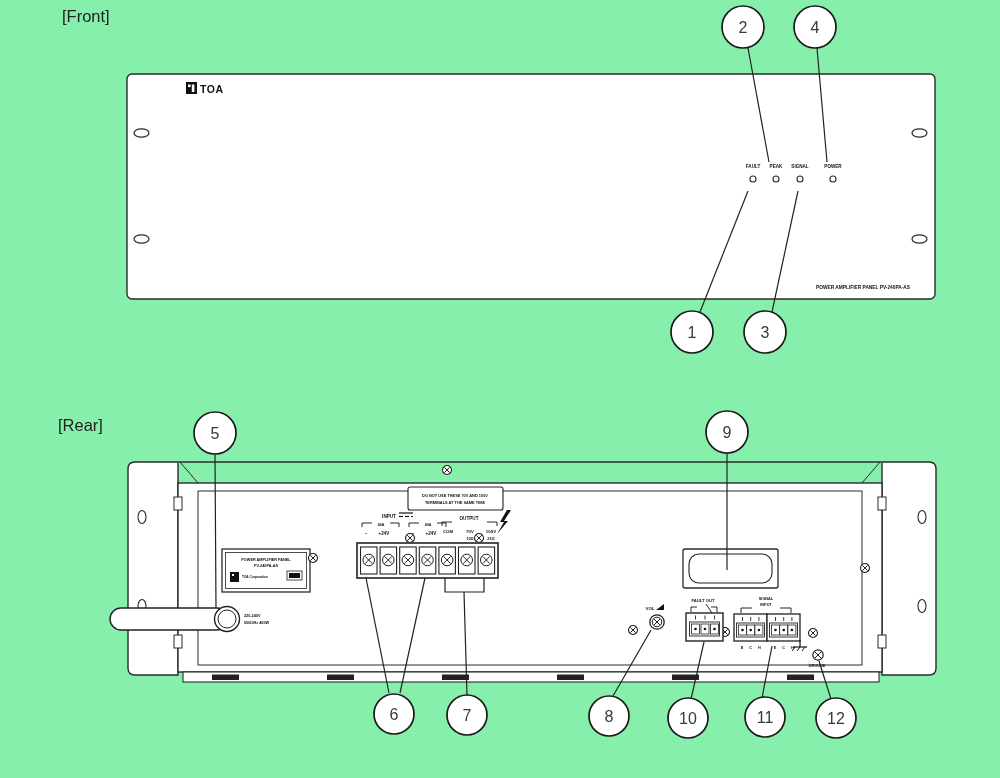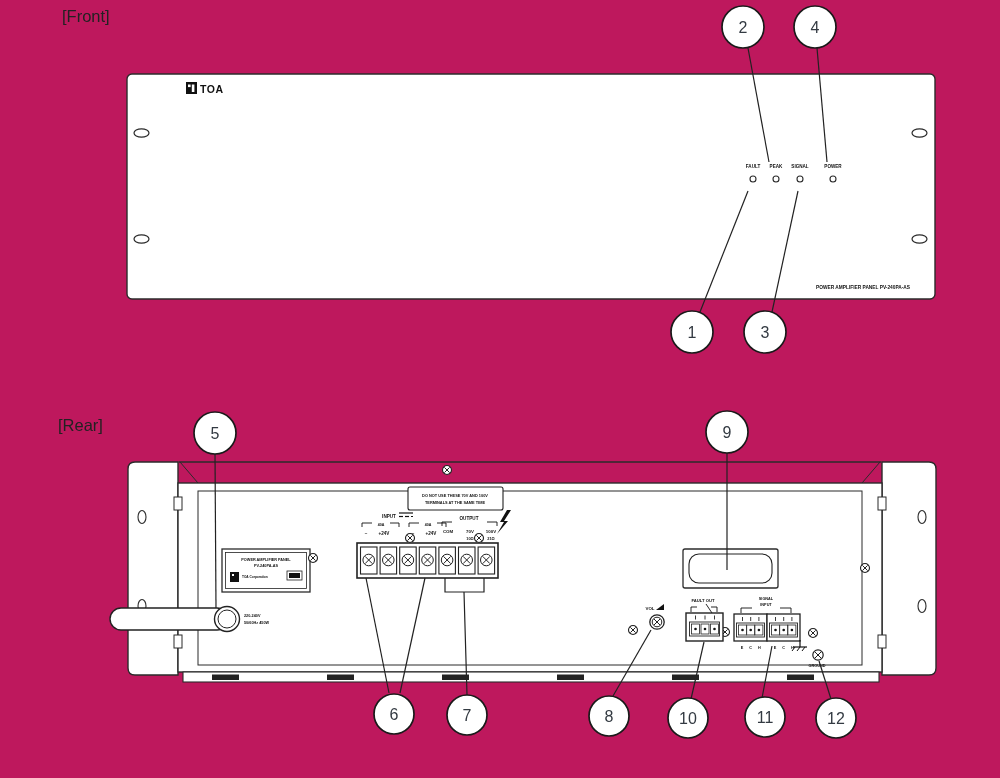--- a/index.html
+++ b/index.html
@@ -1,16 +1,16 @@
 <!DOCTYPE html>
 <html><head>
 <meta charset="utf-8">
 <style>
   html,body{margin:0;padding:0;background:#ffffff;}
-  .stage{position:relative;width:1000px;height:778px;background:#be185d;overflow:hidden;}
+  .stage{position:relative;width:1000px;height:778px;background:#86efac;overflow:hidden;}
   svg{position:absolute;left:0;top:0;}
   svg text{font-family:"Liberation Sans","DejaVu Sans",sans-serif;fill:#111;}
   .section-label{font-size:16.5px;fill:#222;}
   .callout-num{font-size:16px;fill:#333a42;text-anchor:middle;}
   .tinyb{font-weight:bold;text-anchor:middle;}
   .t46{font-size:4.6px;} .t44{font-size:4.4px;} .t42{font-size:4.2px;}
   .t39{font-size:3.9px;} .t38{font-size:3.8px;} .t36{font-size:3.6px;} .t32{font-size:3.2px;}
   .t48{font-size:4.8px;}
   .brand{font-size:10.5px;font-weight:bold;letter-spacing:.5px;}
   .ln{stroke:#222;stroke-width:1.2;fill:none;}

